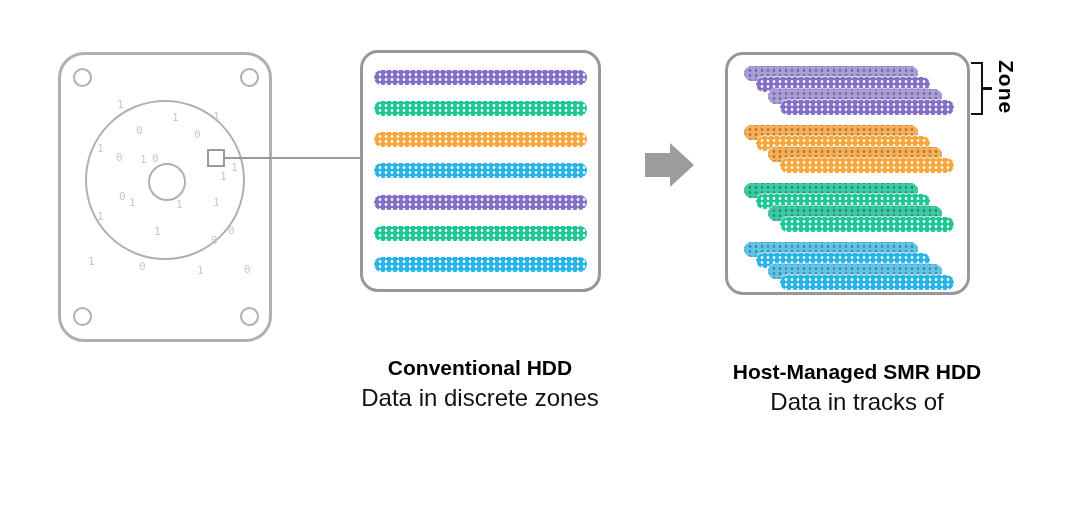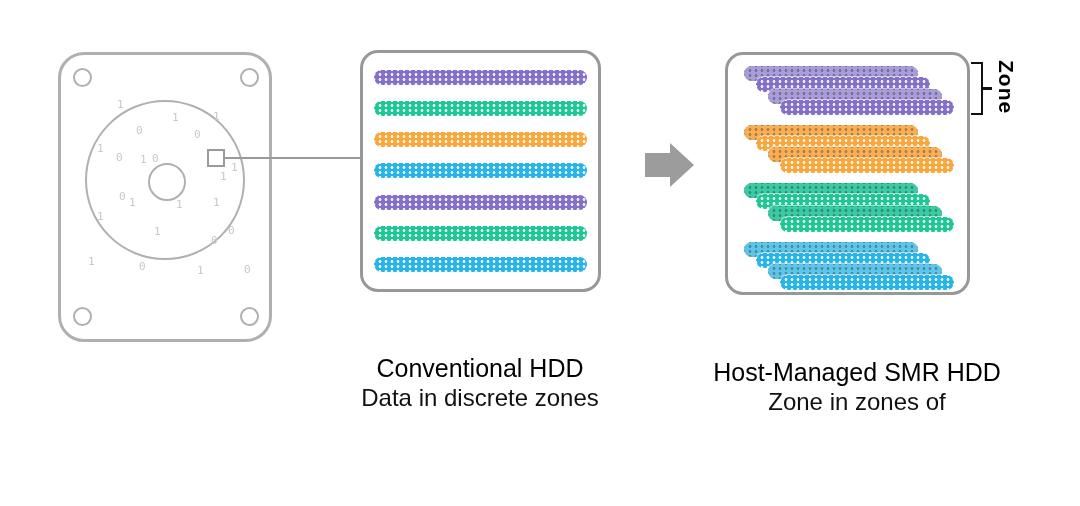--- a/index.html
+++ b/index.html
@@ -53,21 +53,21 @@
     position:absolute;left:971px;top:62px;width:12px;height:53px;box-sizing:border-box;
     border-top:2.5px solid #111;border-right:2.5px solid #111;border-bottom:2.5px solid #111;
   }
   .zone-tick{position:absolute;left:983px;top:87px;width:9px;height:2.5px;background:#111;}
   .zone-label{
     position:absolute;left:994px;top:60px;height:90px;
     writing-mode:vertical-rl;font-weight:bold;font-size:21px;letter-spacing:1px;color:#000;
   }
   
   .caption{position:absolute;text-align:center;}
-  .caption .title{font-size:25px;font-weight:normal;line-height:30px;color:#000;}
+  .caption .title{font-size:21px;font-weight:bold;line-height:30px;color:#000;}
   .caption .sub{font-size:24px;font-weight:normal;line-height:30px;color:#111;}
   .caption.conv{left:320px;top:353px;width:320px;}
   .caption.smr-cap{left:697px;top:357px;width:320px;}
 </style>
 </head>
 <body>
 
 <div class="canvas">
 
   <div>
@@ -144,16 +144,16 @@
   <div class="zone-bracket"></div>
   <div class="zone-tick"></div>
   <div class="zone-label">Zone</div>
 
   <div class="caption conv">
     <div class="title">Conventional HDD</div>
     <div class="sub">Data in discrete zones</div>
   </div>
   <div class="caption smr-cap">
     <div class="title">Host-Managed SMR HDD</div>
-    <div class="sub">Zone in zones of</div>
+    <div class="sub">Data in tracks of</div>
   </div>
 
 </div>
 
 </body></html>

